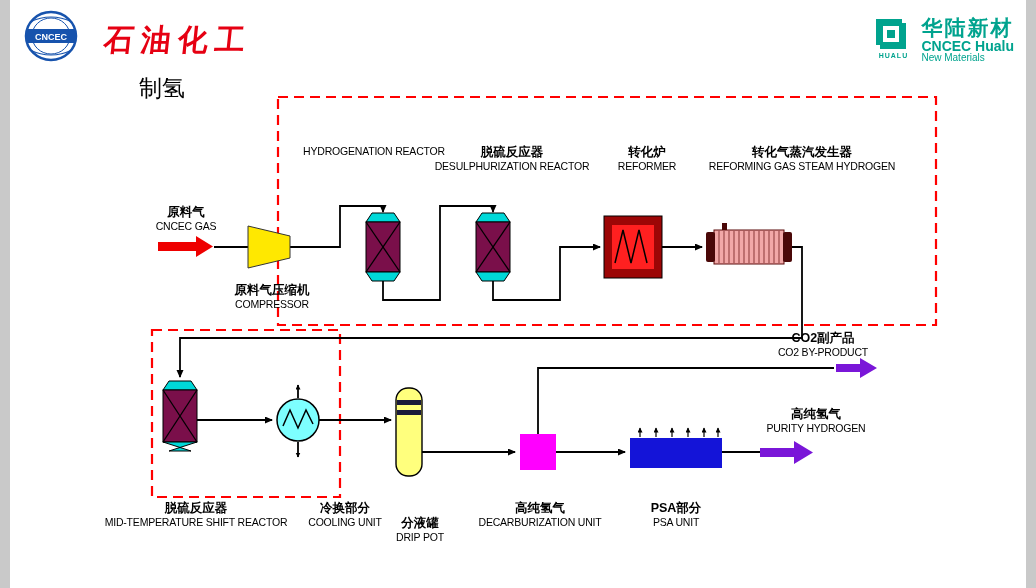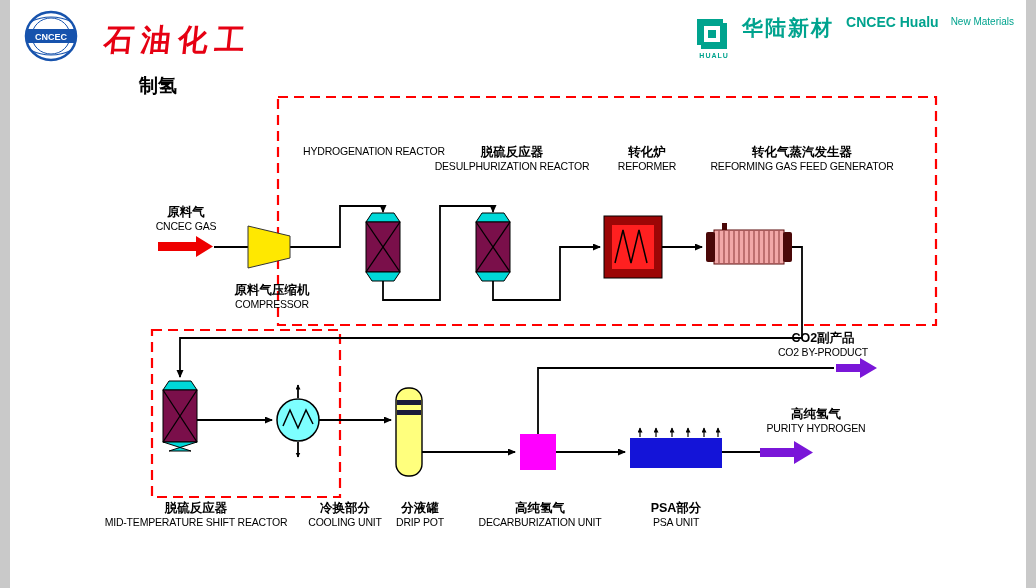--- a/index.html
+++ b/index.html
@@ -11,25 +11,25 @@
   #sidebar-left{left:0;}
   #sidebar-right{right:0;}
   .lbl{position:absolute;text-align:center;color:#000;}
   .lbl .cn{font-size:12.5px;font-weight:bold;line-height:15px;white-space:nowrap;}
   .lbl .en{font-size:10.5px;line-height:13px;letter-spacing:-0.2px;white-space:nowrap;}
   #brand-cn{
     position:absolute;left:104px;top:20px;font-family:"Liberation Serif",serif;
     font-weight:bold;font-size:30px;color:#e60012;letter-spacing:7px;
     transform:skewX(-6deg);white-space:nowrap;
   }
-  #page-title{position:absolute;left:139px;top:73px;font-size:19px;color:#000;font-weight:bold;}
+  #page-title{position:absolute;left:139px;top:73px;font-size:23px;color:#000;font-weight:normal;}
   #hualu{position:absolute;right:22px;top:16px;display:flex;align-items:flex-start;}
   #hualu .mark{width:40px;margin-right:8px;text-align:center;}
   #hualu .mark .hualu-word{font-size:7px;font-weight:bold;color:#00a38e;letter-spacing:1px;}
-  #hualu .names{display:flex;flex-direction:row;gap:12px;}
+  #hualu .names{display:flex;flex-direction:column;}
   #hualu .name-cn{font-size:21px;font-weight:bold;color:#00a38e;letter-spacing:2px;line-height:24px;}
   #hualu .name-en1{font-size:14px;font-weight:bold;color:#00a38e;line-height:12px;}
   #hualu .name-en2{font-size:10px;color:#00a38e;line-height:12px;}
   #cncec-logo{position:absolute;left:24px;top:10px;}
   svg{display:block;}
   #diagram-svg{position:absolute;left:0;top:0;}
 </style>
 </head>
 <body>
 
@@ -204,34 +204,34 @@
     <div class="en">DESULPHURIZATION REACTOR</div>
   </div>
 
   <div class="lbl" style="left:597px;top:145px;width:100px">
     <div class="cn">转化炉</div>
     <div class="en">REFORMER</div>
   </div>
 
   <div class="lbl" style="left:678px;top:145px;width:248px">
     <div class="cn">转化气蒸汽发生器</div>
-    <div class="en">REFORMING GAS FEED GENERATOR</div>
+    <div class="en">REFORMING GAS STEAM HYDROGEN</div>
   </div>
 
   <div class="lbl" style="left:74px;top:501px;width:244px">
     <div class="cn">脱硫反应器</div>
     <div class="en">MID-TEMPERATURE SHIFT REACTOR</div>
   </div>
 
   <div class="lbl" style="left:287px;top:501px;width:116px">
     <div class="cn">冷换部分</div>
     <div class="en">COOLING UNIT</div>
   </div>
 
-  <div class="lbl" style="left:372px;top:501px;width:96px">
+  <div class="lbl" style="left:372px;top:516px;width:96px">
     <div class="cn">分液罐</div>
     <div class="en">DRIP POT</div>
   </div>
 
   <div class="lbl" style="left:448px;top:501px;width:184px">
     <div class="cn">高纯氢气</div>
     <div class="en">DECARBURIZATION UNIT</div>
   </div>
 
   <div class="lbl" style="left:618px;top:501px;width:116px">

